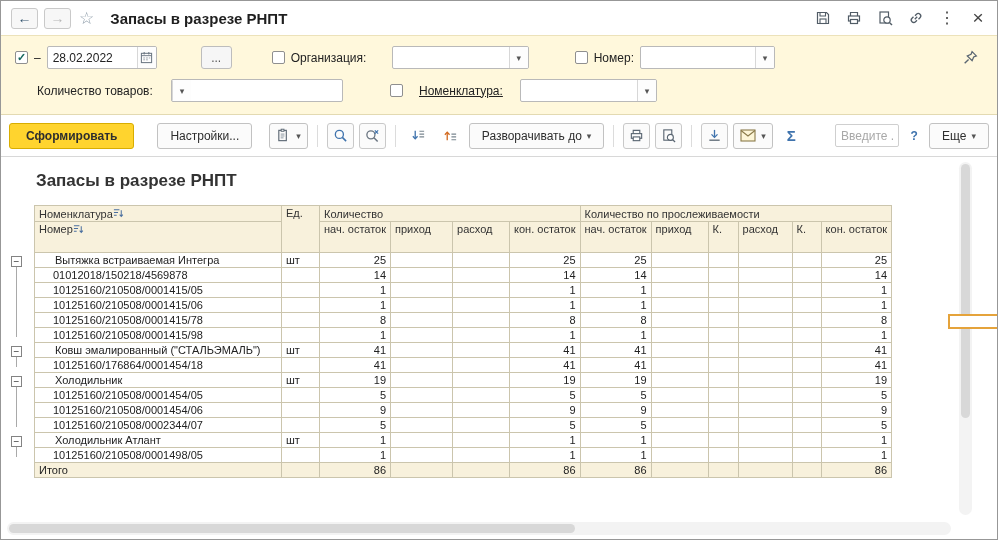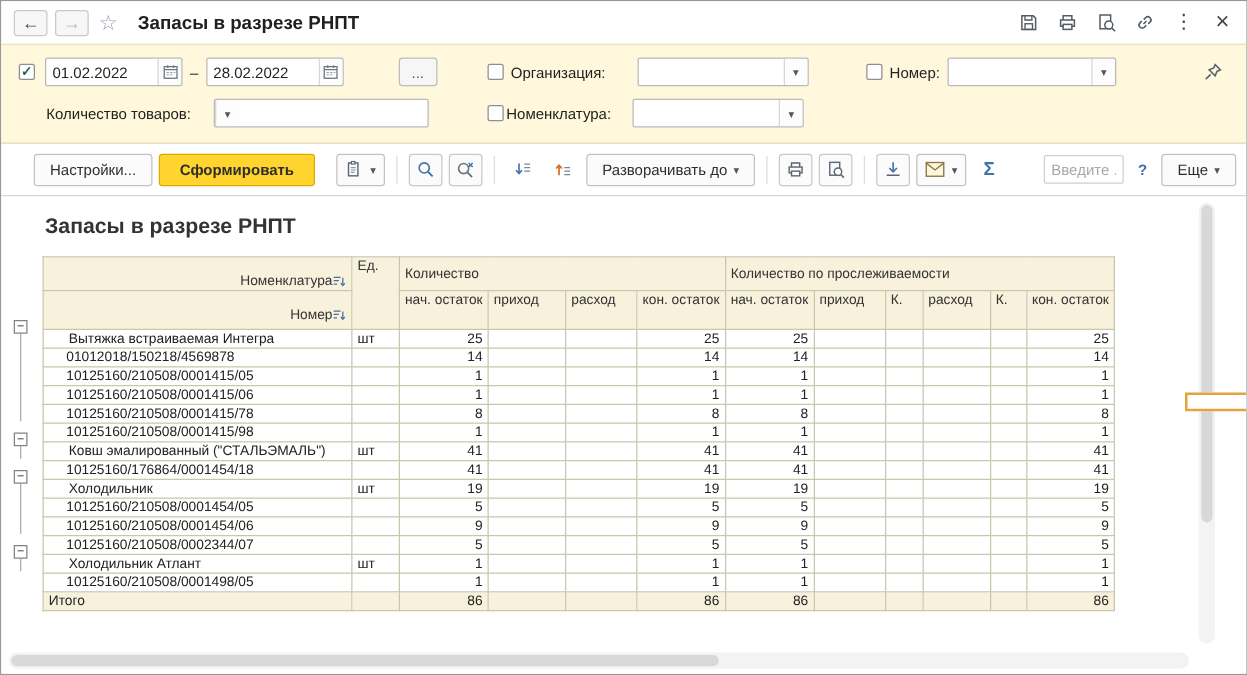--- a/index.html
+++ b/index.html
@@ -48,21 +48,21 @@
   
   .report-area { position: relative; flex: 1 1 auto; background: #fff; border-top: 1px solid #d8d8d8; overflow: hidden; }
   .report-content { position: absolute; left: 33px; top: 8px; }
   .report-title { font-size: 17px; font-weight: bold; color: #333; margin: 6px 0 14px 2px; }
   table.rep { border-collapse: collapse; table-layout: fixed; font-size: 11px; }
   table.rep th, table.rep td { border: 1px solid #cbc5ad; overflow: hidden; white-space: nowrap; }
   table.rep th { background: #f8f1dc; font-weight: normal; text-align: left; color: #333; padding: 1px 4px; }
   th.h1 { height: 16px; }
   th.sub { height: 31px; vertical-align: top; line-height: 12px; white-space: normal; padding-top: 2px; }
   th.name-h { padding-right: 3px; }
-  .hflex { display: flex; align-items: center; justify-content: flex-end; margin-top: 12px; }
+  .hflex { display: flex; align-items: center; justify-content: flex-start; }
   table.rep td { height: 14px; line-height: 14px; padding: 0 4px; background: #fff; color: #222; }
   td.num { text-align: right; }
   td.name-cell.detail { padding-left: 18px; }
   td.name-cell.group { padding-left: 20px; }
   tr.total td { background: #f8f1dc; }
   .tree-marker { position: absolute; left: 10px; width: 11px; height: 11px; border: 1px solid #838383; background: #fff;
                  font-size: 10px; line-height: 9px; text-align: center; color: #333; z-index: 3; }
   .tree-line { position: absolute; left: 15px; width: 1px; background: #a9a9a9; z-index: 2; }
   .sel-cell { position: absolute; border: 2px solid #e5a33b; background: #fff; z-index: 4; }
 
@@ -124,31 +124,20 @@
           <span class="closeico">×</span>
         </div>
     </div>
   </div>
 
   <div class="filter-panel">
     <div class="frow">
       <div class="cb">
           <span>✓</span>
         </div>
-      <div class="field" style="width:110px; margin-left:8px;">
-        <input value="01.02.2022" style="">
-        <div class="side-btn">
-          <svg width="13" height="13" viewBox="0 0 14 14">
-              <rect x="1.5" y="2.5" width="11" height="10" fill="none" stroke="#6b7682" stroke-width="1.1"></rect>
-              <path d="M1.5 5h11" stroke="#6b7682" stroke-width="1"></path>
-              <path d="M4.5 1.2v2.5M9.5 1.2v2.5" stroke="#6b7682" stroke-width="1.1"></path>
-              <path d="M3.5 7.5h2M6.5 7.5h2M9.5 7.5h1.5M3.5 9.5h2M6.5 9.5h2" stroke="#9aa3ac" stroke-width="1"></path>
-            </svg>
-        </div>
-      </div>
       <span class="flabel" style="margin:0 6px;">–</span>
       <div class="field" style="width:110px;">
         <input value="28.02.2022" style="">
         <div class="side-btn">
           <svg width="13" height="13" viewBox="0 0 14 14">
               <rect x="1.5" y="2.5" width="11" height="10" fill="none" stroke="#6b7682" stroke-width="1.1"></rect>
               <path d="M1.5 5h11" stroke="#6b7682" stroke-width="1"></path>
               <path d="M4.5 1.2v2.5M9.5 1.2v2.5" stroke="#6b7682" stroke-width="1.1"></path>
               <path d="M3.5 7.5h2M6.5 7.5h2M9.5 7.5h1.5M3.5 9.5h2M6.5 9.5h2" stroke="#9aa3ac" stroke-width="1"></path>
             </svg>
@@ -184,33 +173,33 @@
 
     <div class="frow">
       <span class="flabel" style="margin-left:22px; width:128px;">Количество товаров:</span>
       <div class="field" style="width:172px; margin-left:6px;">
         <div class="side-btn">
             <span class="drop-arrow">▾</span>
           </div>
       </div>
 
       <div class="cb" style="margin-left:47px;"></div>
-      <span class="flabel" style="margin-left:2px; width:95px;">Номенклатура:</span>
+      <span class="flabel" style="margin-left:16px; width:95px;text-decoration:underline;">Номенклатура:</span>
       <div class="field" style="width:137px; margin-left:6px;">
         <input style="">
         <div class="side-btn">
             <span class="drop-arrow">▾</span>
           </div>
       </div>
     </div>
   </div>
 
   <div class="toolbar">
+    <button class="btn btn-generate">Сформировать</button>
     <button class="btn" style="margin-left:18px;">Настройки...</button>
-    <button class="btn btn-generate">Сформировать</button>
     <button class="btn" style="margin-left:12px; padding:0 6px;">
       <svg width="15" height="15" viewBox="0 0 16 16">
           <rect x="3" y="2.5" width="8" height="11" fill="none" stroke="#5a6672" stroke-width="1.2"></rect>
           <rect x="5.5" y="1.3" width="3" height="2.2" fill="#fff" stroke="#5a6672" stroke-width="1"></rect>
           <path d="M5 6.5h4M5 8.5h4M5 10.5h3" stroke="#8a949e" stroke-width="1"></path>
         </svg>
       <span class="drop-arrow">▾</span>
     </button>
     <div class="sep"></div>
     <div class="icobtn bordered">

